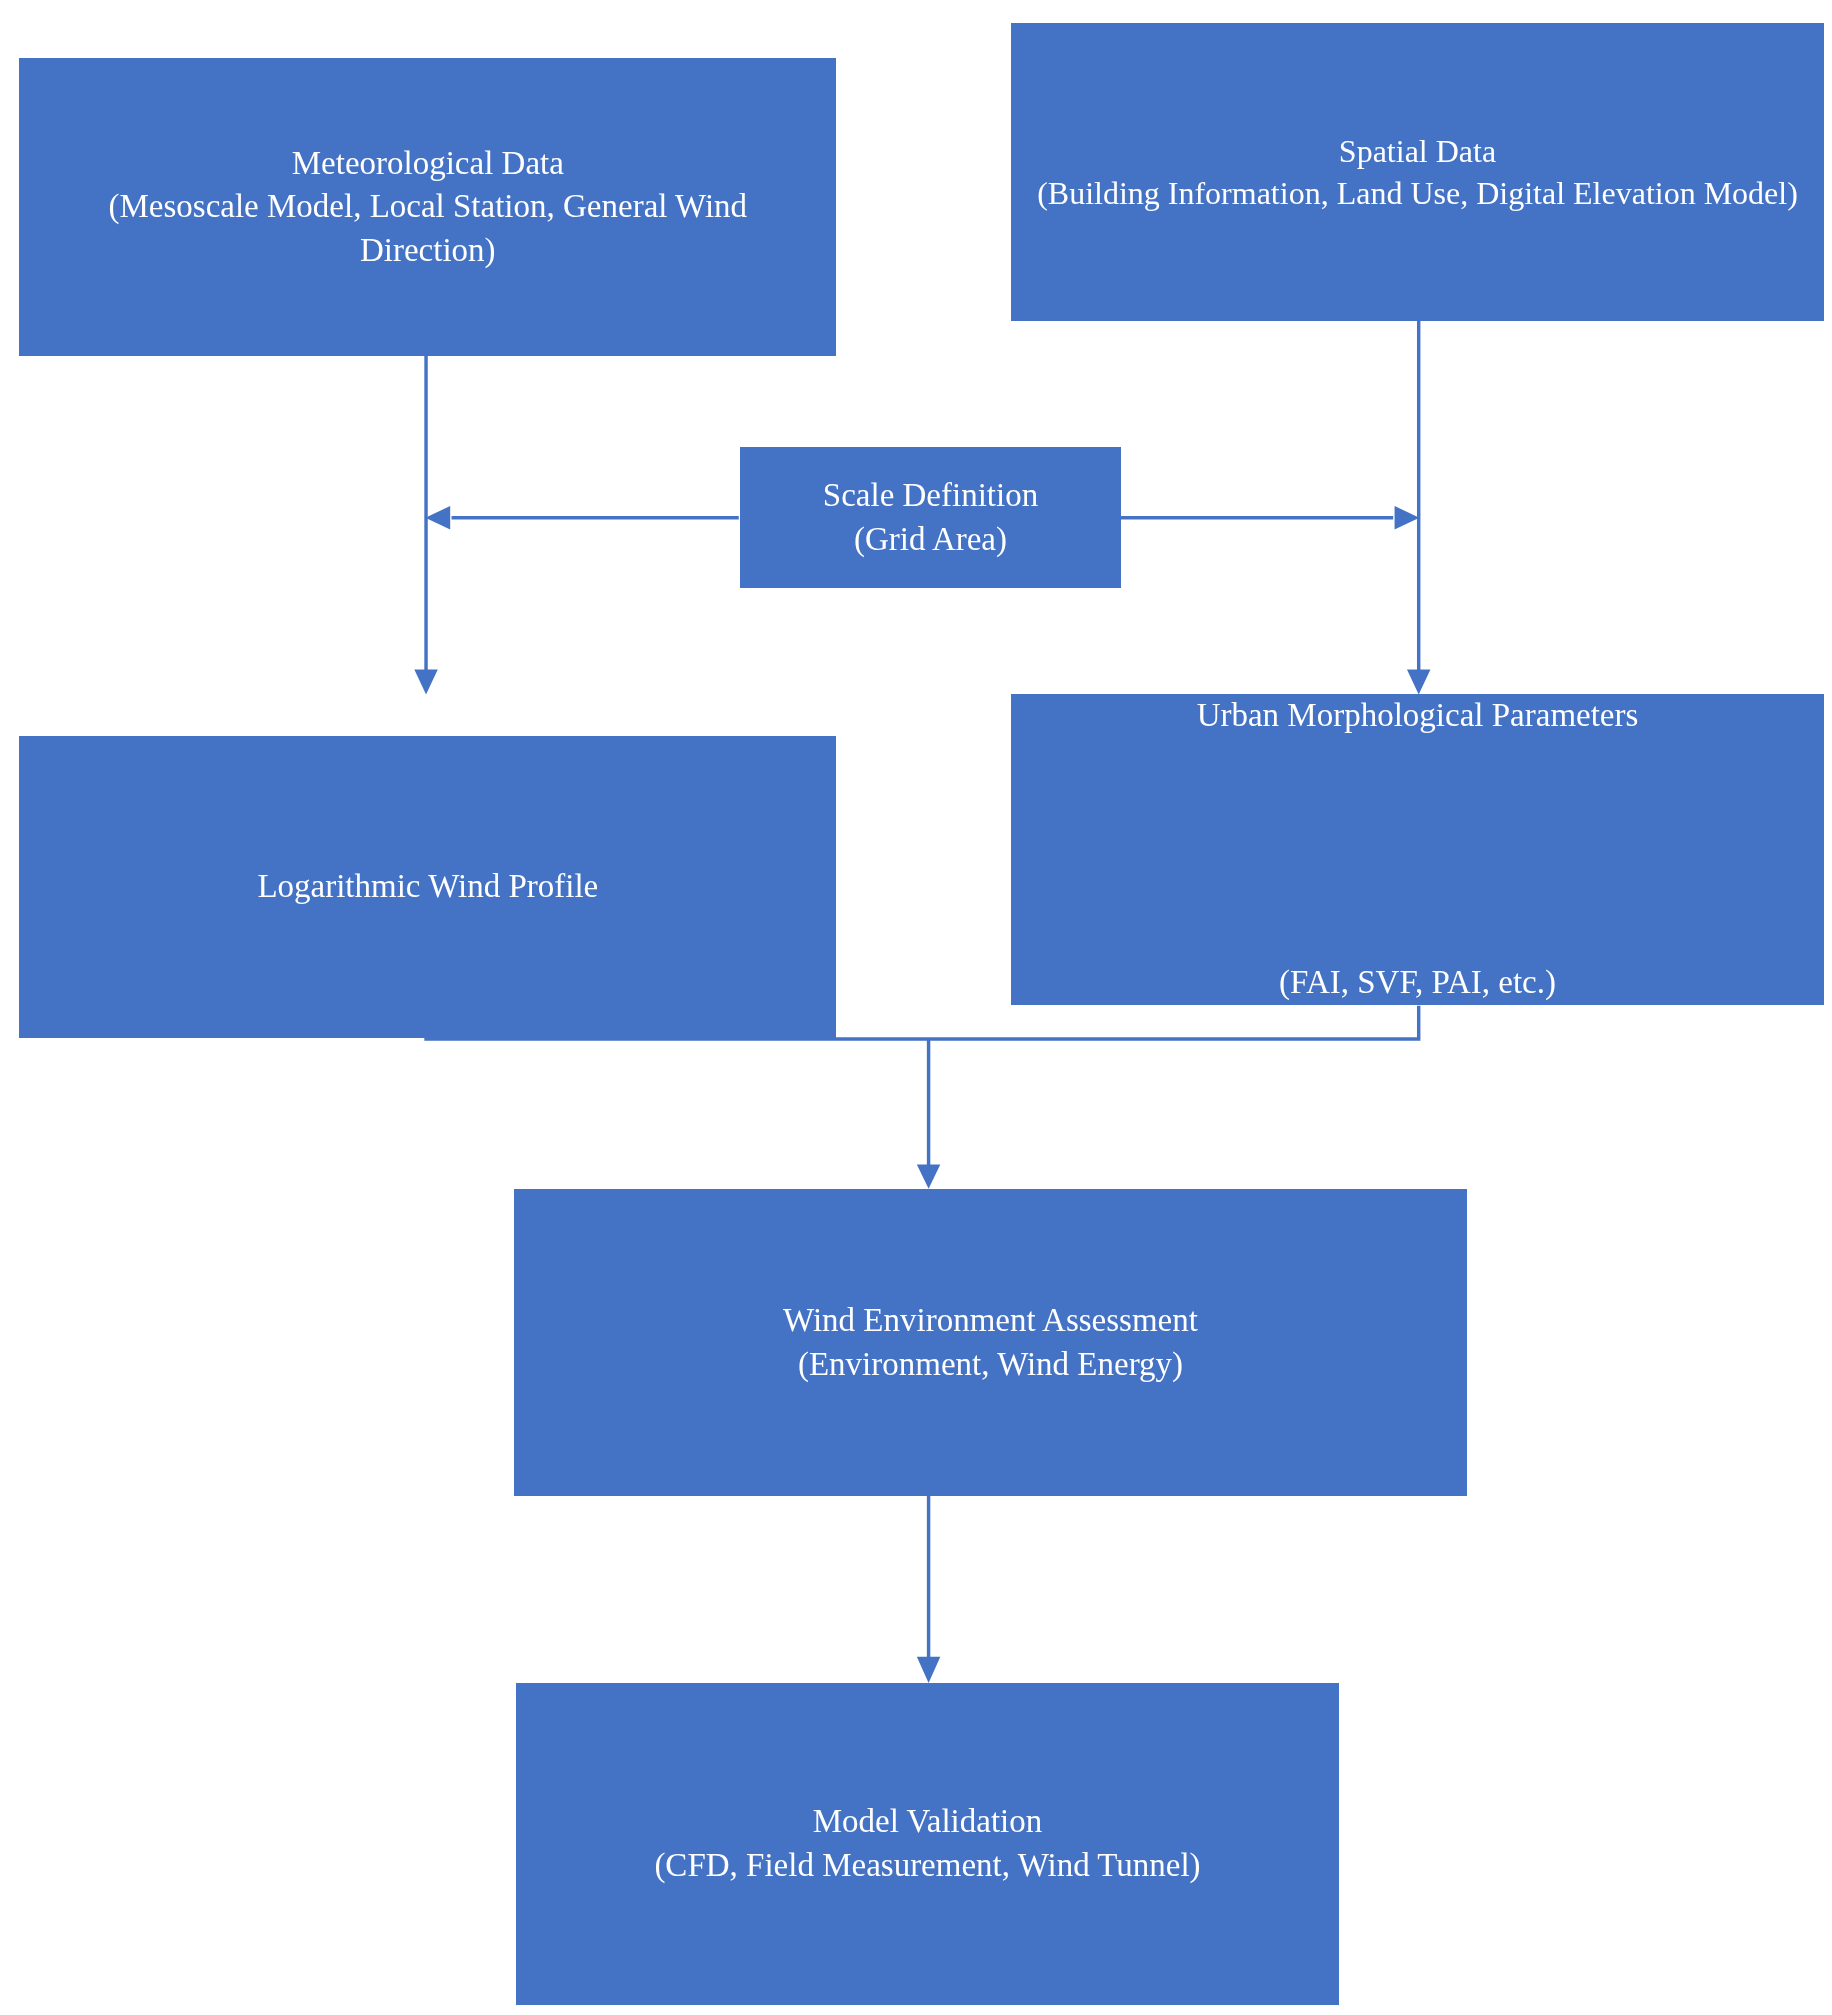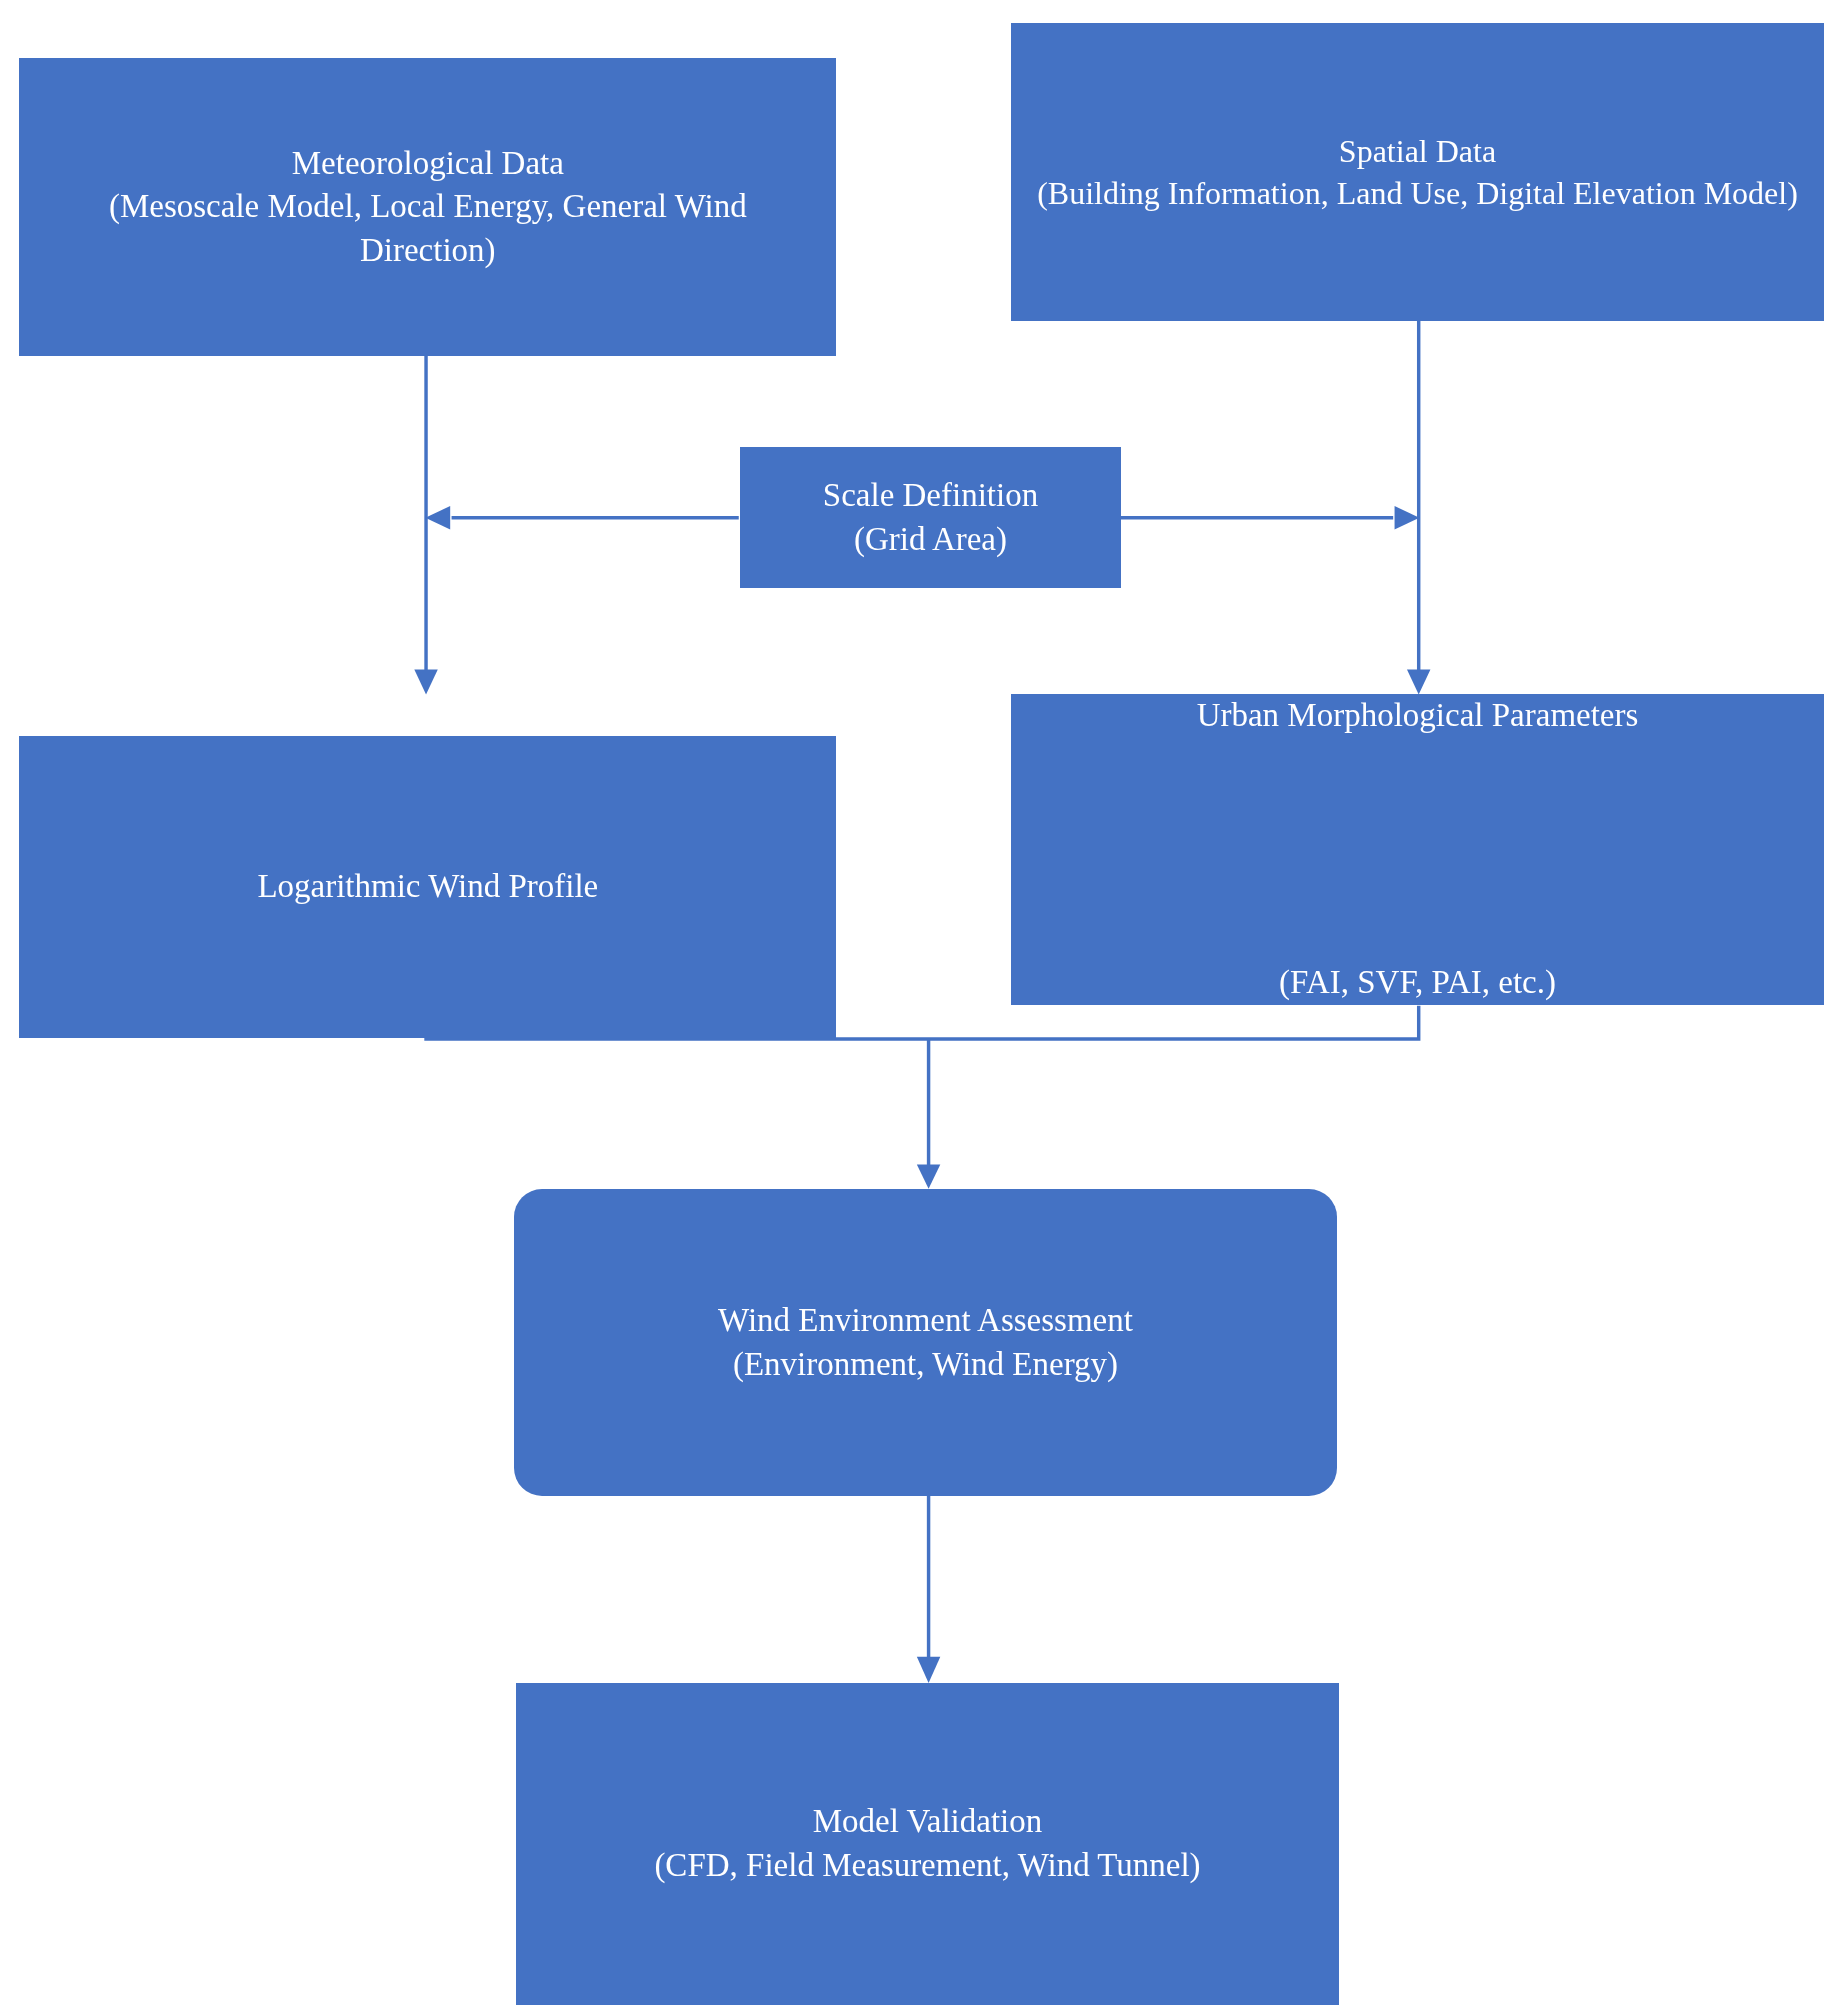--- a/index.html
+++ b/index.html
@@ -49,21 +49,21 @@
     line-height: 1.32;
   }
   .node .title, .node .subtitle {
     width: 100%;
   }
   .n-met    { left: 19.3px;   top: 23px;   width: 817px; height: 298px; margin-top: 35px; }
   .n-spa    { left: 1011px; top: 23px;   width: 813px; height: 298px; padding: 0 18px; font-size: 32px; }
   .n-scale  { left: 740px; top: 447px;  width: 381px;  height: 141px; padding: 0 7px; }
   .n-logp   { left: 19.3px;   top: 736px; width: 817px; height: 302px; }
   .n-urb    { left: 1011px; top: 694px; width: 813px; height: 311px; justify-content: space-between; }
-  .n-assess { left: 514px;  top: 1189px; width: 823px; height: 307px; border-radius: 28px; }
+  .n-assess { left: 514px;  top: 1189px; width: 953px; height: 307px; }
   .n-valid  { left: 516px;  top: 1683px; width: 823px; height: 322px; }
 </style>
 </head>
 <body>
 
 <div class="canvas">
 
   <svg class="connector-layer" viewBox="0 0 2655 2919" xmlns="http://www.w3.org/2000/svg">
 
     <g>
@@ -93,21 +93,21 @@
     </g>
 
     <g>
       <line class="conn" x1="1345" y1="2167" x2="1345" y2="2403"></line>
       <polygon class="head" points="1328,2400 1362,2400 1345,2438"></polygon>
     </g>
   </svg>
 
   <div class="node n-met">
     <div class="title">Meteorological Data</div>
-    <div class="subtitle">(Mesoscale Model, Local Energy, General Wind Direction)</div>
+    <div class="subtitle">(Mesoscale Model, Local Station, General Wind Direction)</div>
   </div>
 
   <div class="node n-scale">
     <div class="title">Scale Definition</div>
     <div class="subtitle">(Grid Area)</div>
   </div>
 
   <div class="node n-spa">
     <div class="title">Spatial Data</div>
     <div class="subtitle">(Building Information, Land Use, Digital Elevation Model)</div>

